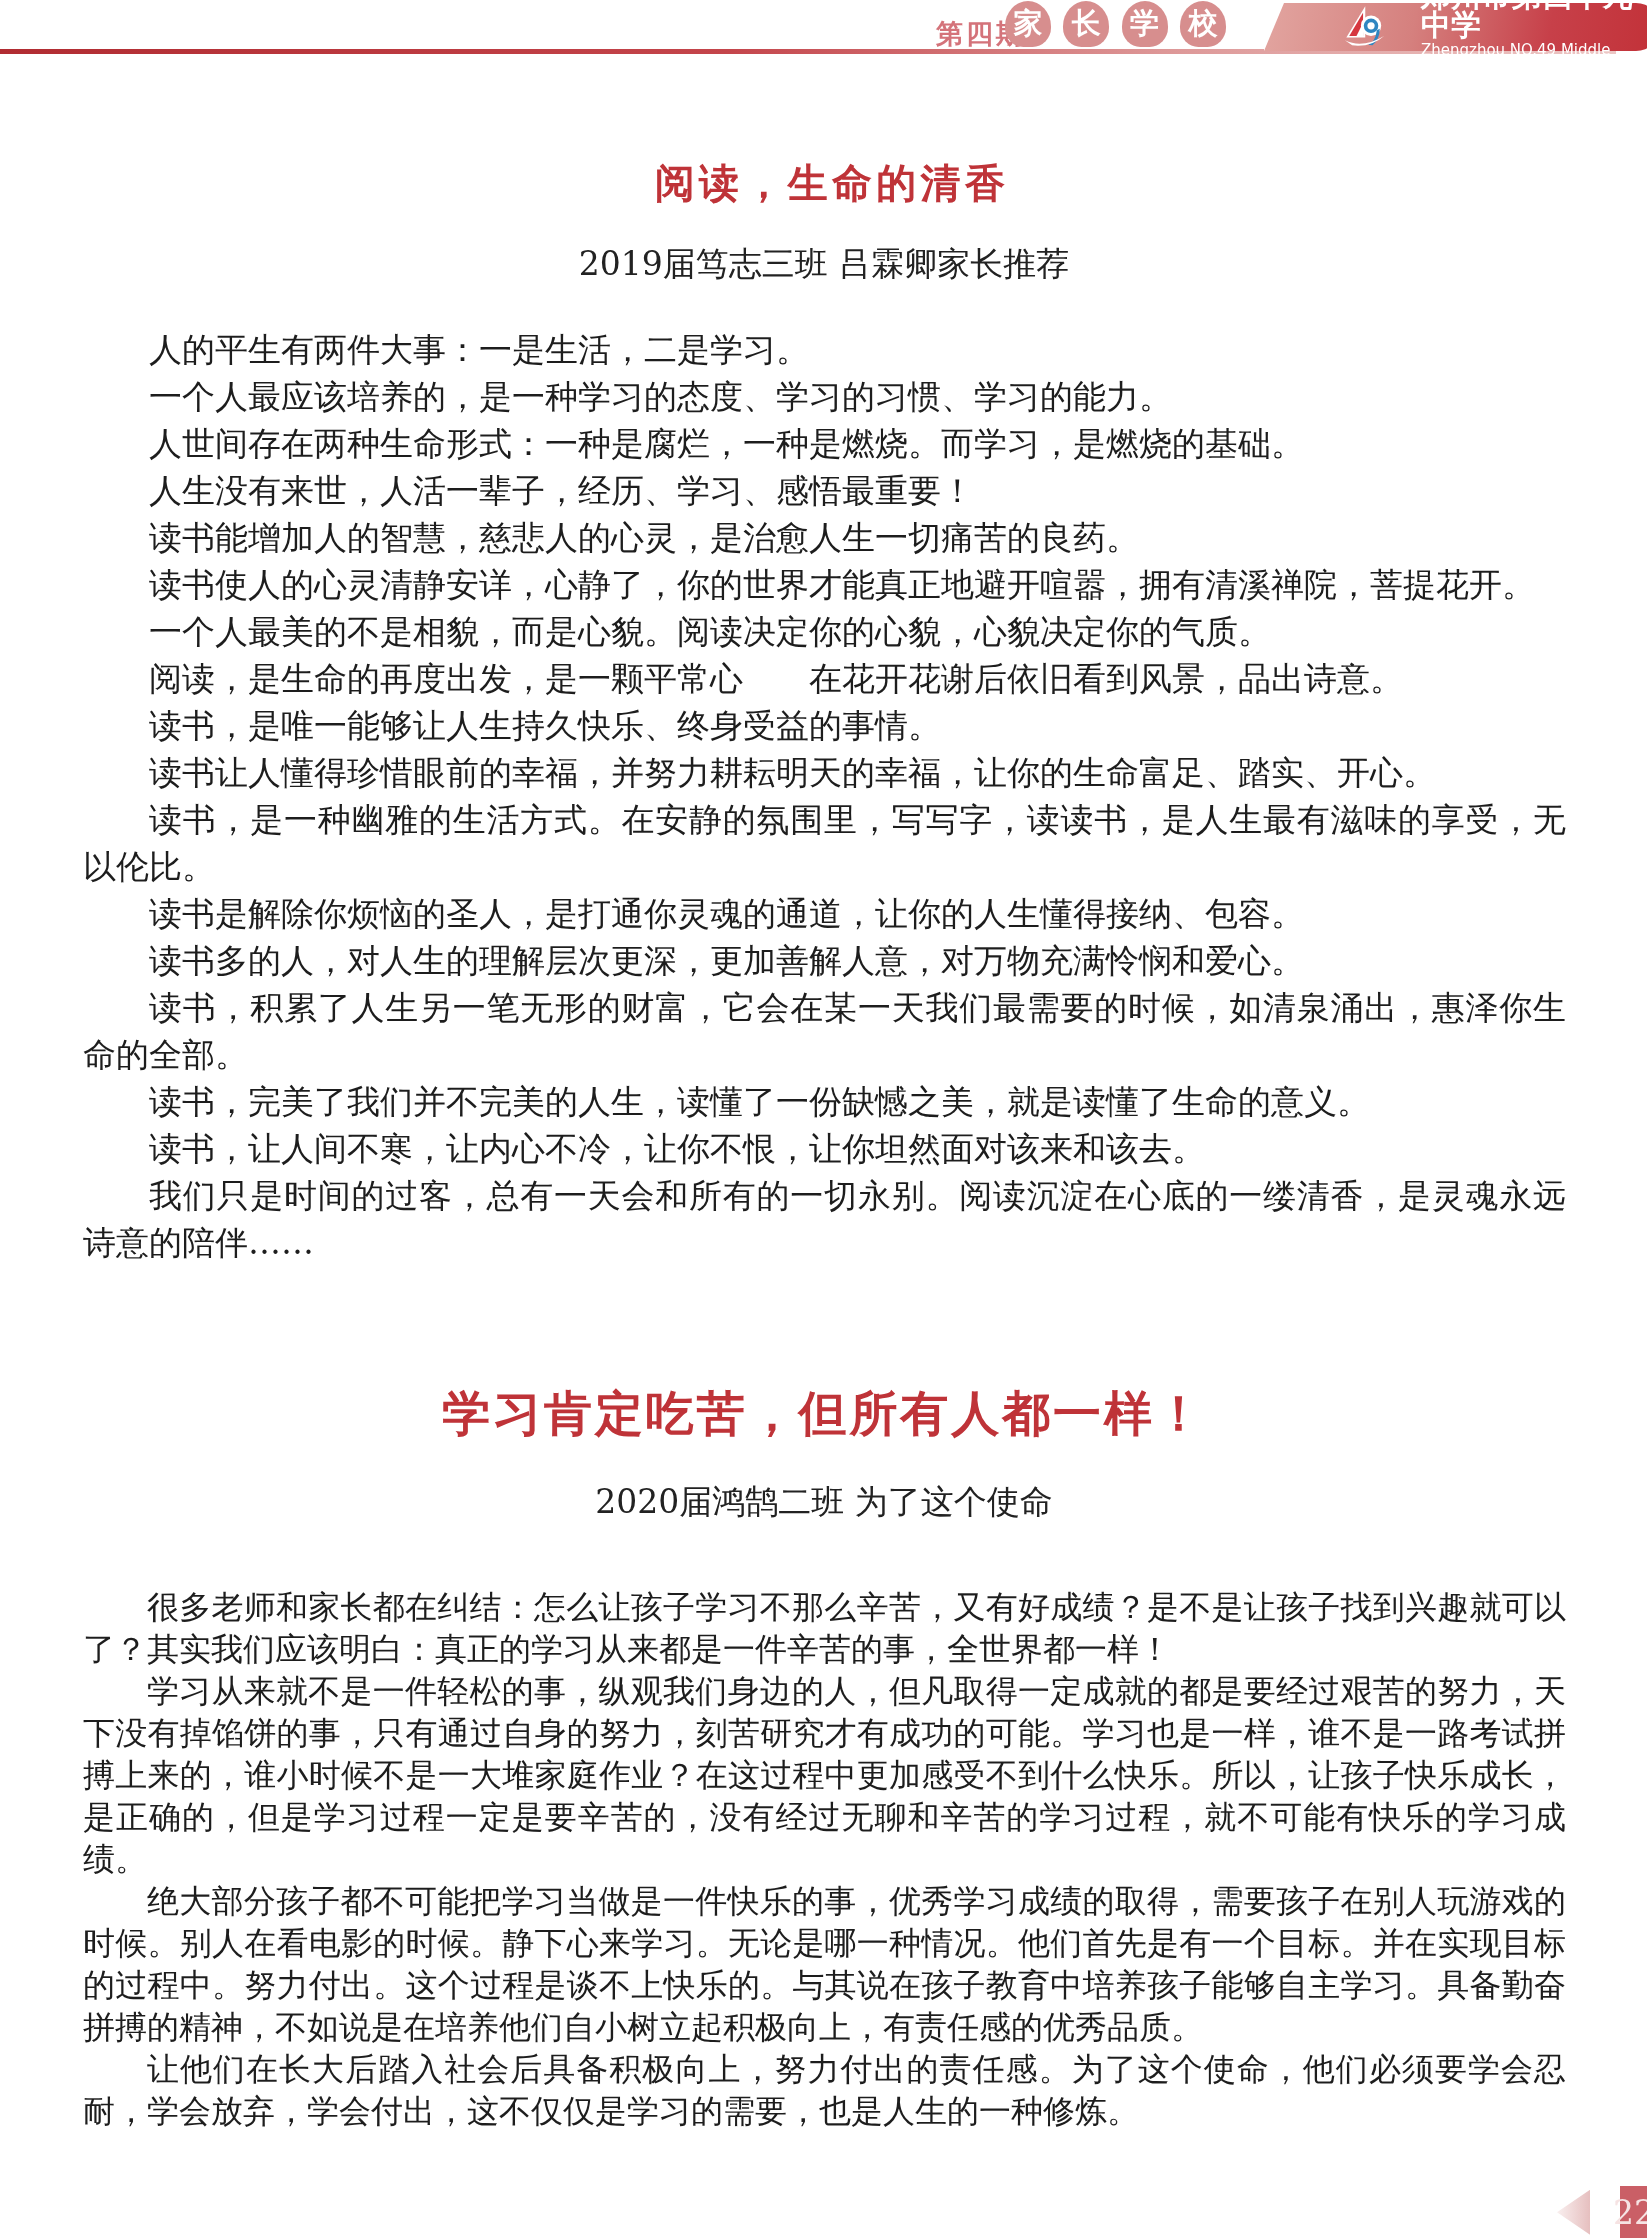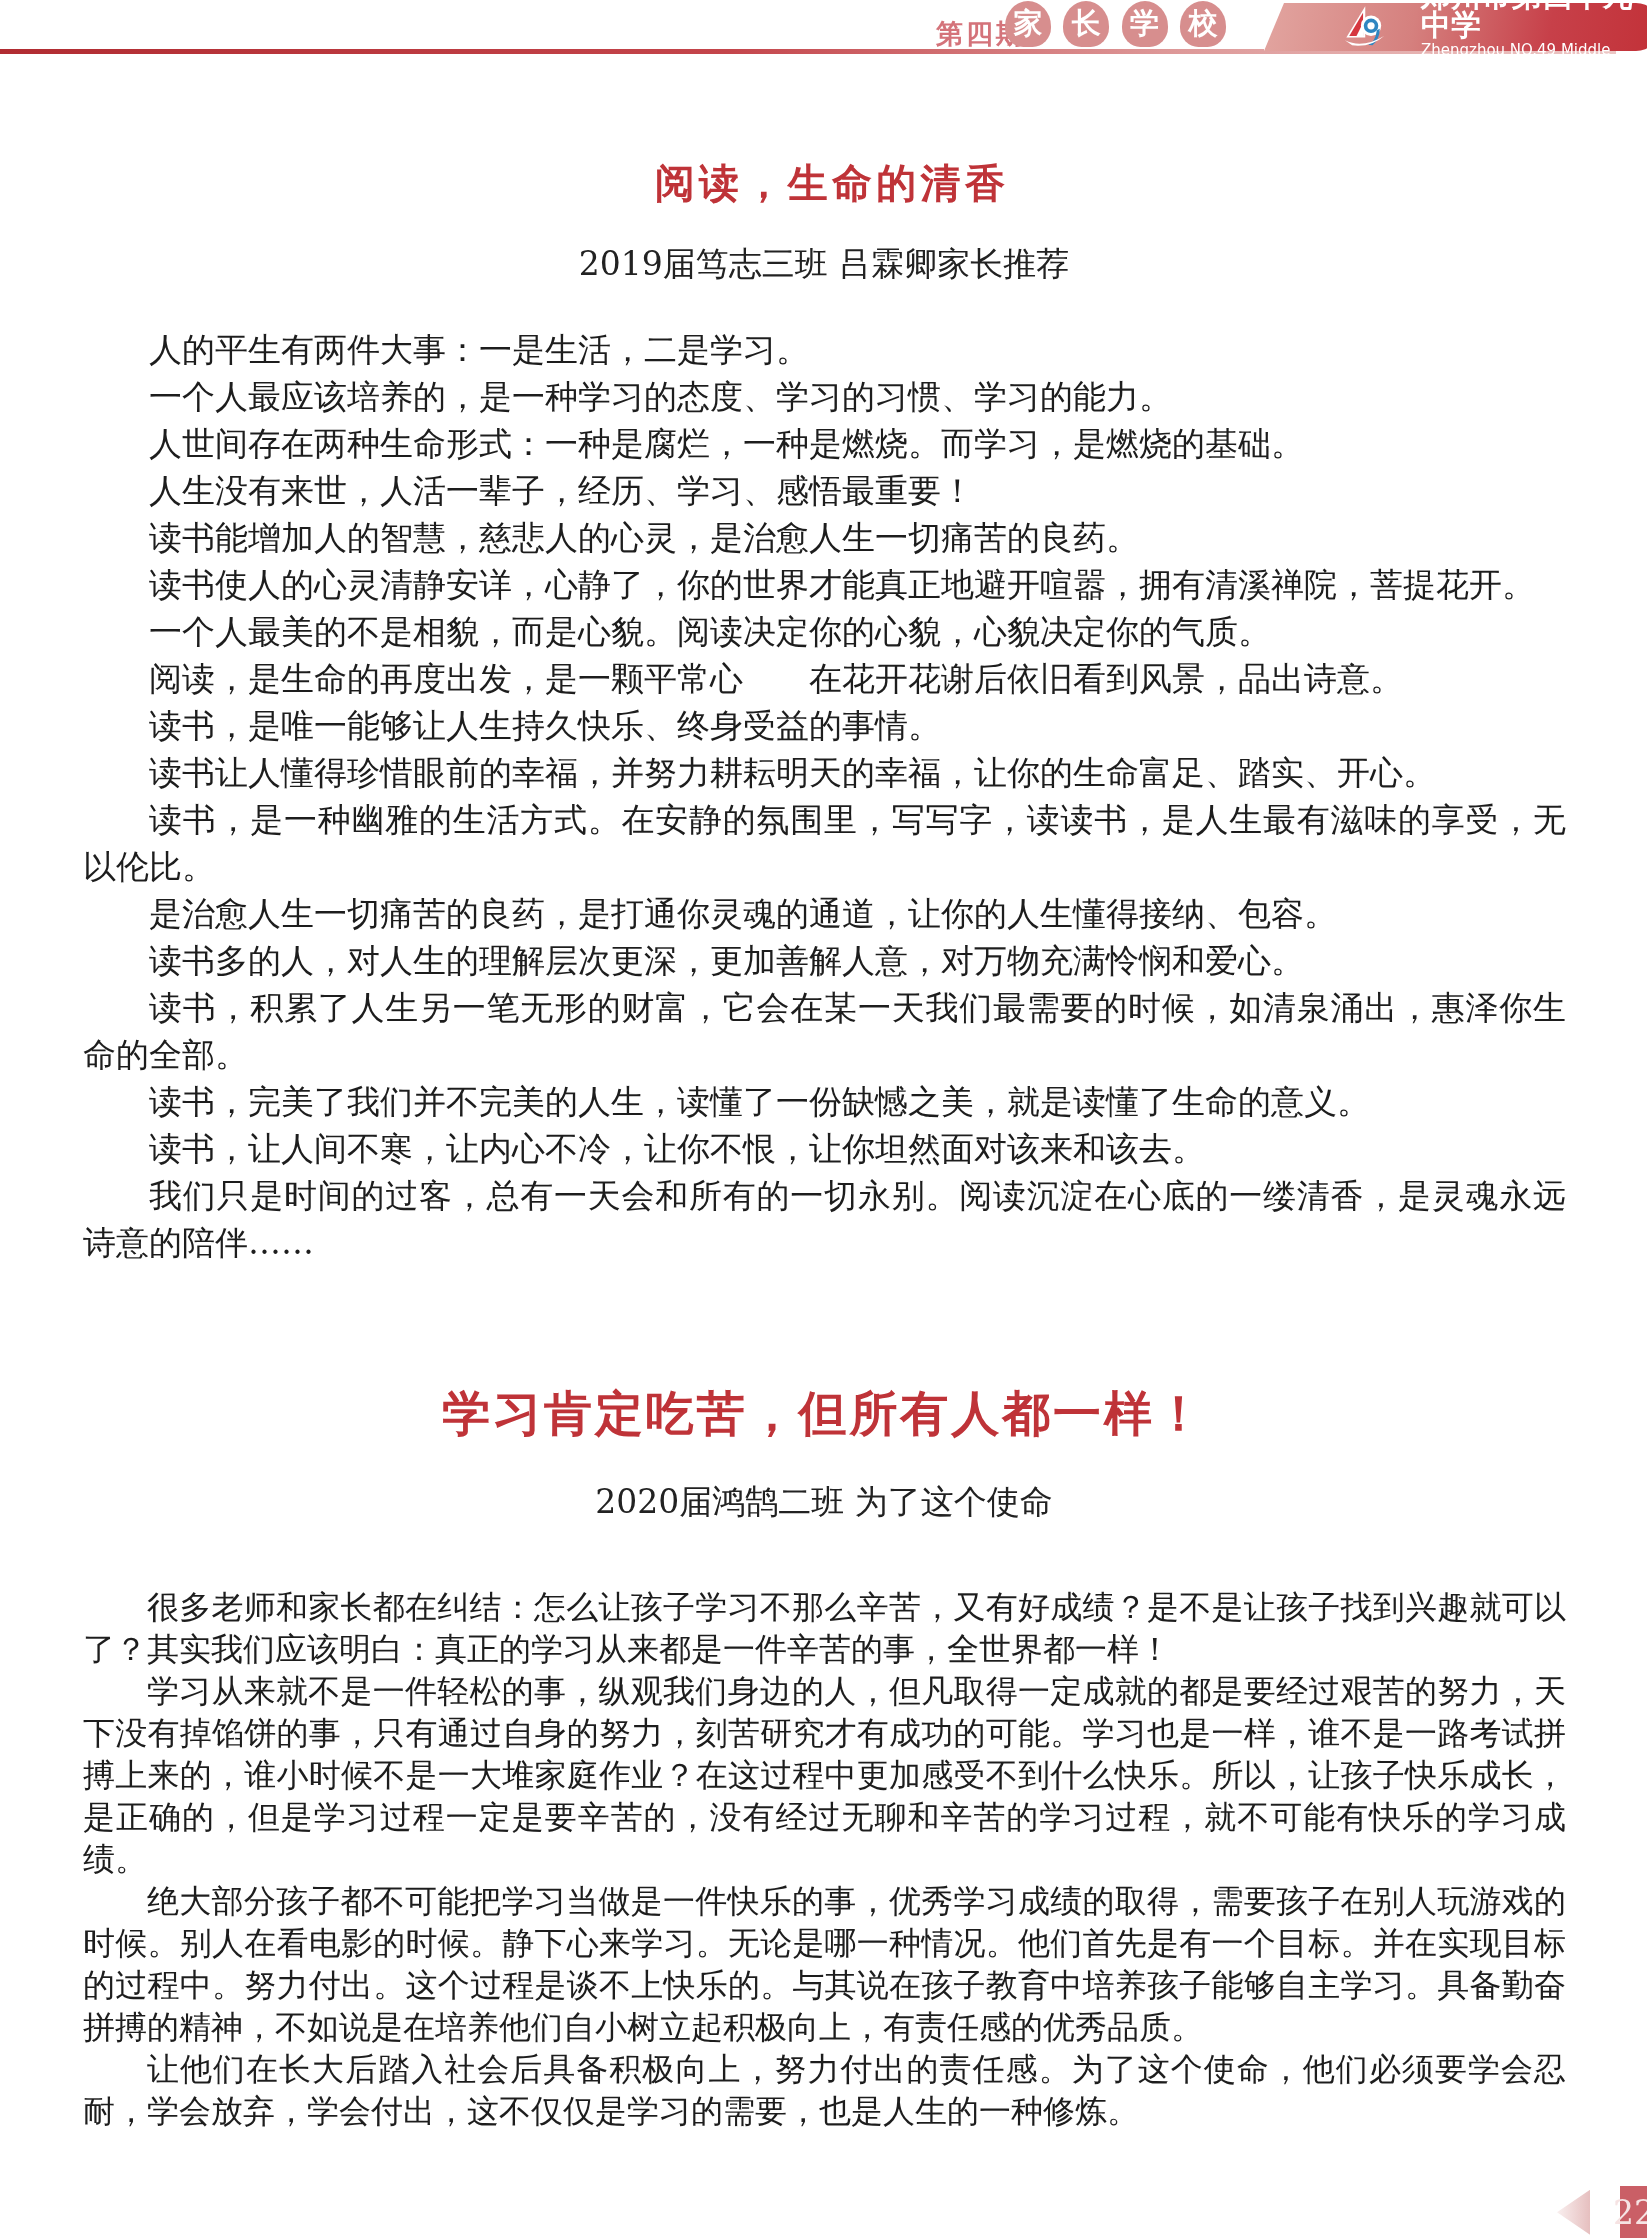--- a/index.html
+++ b/index.html
@@ -105,21 +105,21 @@
   <p>一个人最应该培养的，是一种学习的态度、学习的习惯、学习的能力。</p>
   <p>人世间存在两种生命形式：一种是腐烂，一种是燃烧。而学习，是燃烧的基础。</p>
   <p>人生没有来世，人活一辈子，经历、学习、感悟最重要！</p>
   <p>读书能增加人的智慧，慈悲人的心灵，是治愈人生一切痛苦的良药。</p>
   <p>读书使人的心灵清静安详，心静了，你的世界才能真正地避开喧嚣，拥有清溪禅院，菩提花开。</p>
   <p>一个人最美的不是相貌，而是心貌。阅读决定你的心貌，心貌决定你的气质。</p>
   <p>阅读，是生命的再度出发，是一颗平常心　　在花开花谢后依旧看到风景，品出诗意。</p>
   <p>读书，是唯一能够让人生持久快乐、终身受益的事情。</p>
   <p>读书让人懂得珍惜眼前的幸福，并努力耕耘明天的幸福，让你的生命富足、踏实、开心。</p>
   <p>读书，是一种幽雅的生活方式。在安静的氛围里，写写字，读读书，是人生最有滋味的享受，无以伦比。</p>
-  <p>是治愈人生一切痛苦的良药，是打通你灵魂的通道，让你的人生懂得接纳、包容。</p>
+  <p>读书是解除你烦恼的圣人，是打通你灵魂的通道，让你的人生懂得接纳、包容。</p>
   <p>读书多的人，对人生的理解层次更深，更加善解人意，对万物充满怜悯和爱心。</p>
   <p>读书，积累了人生另一笔无形的财富，它会在某一天我们最需要的时候，如清泉涌出，惠泽你生命的全部。</p>
   <p>读书，完美了我们并不完美的人生，读懂了一份缺憾之美，就是读懂了生命的意义。</p>
   <p>读书，让人间不寒，让内心不冷，让你不恨，让你坦然面对该来和该去。</p>
   <p>我们只是时间的过客，总有一天会和所有的一切永别。阅读沉淀在心底的一缕清香，是灵魂永远诗意的陪伴……</p>
 </div>
 
 <div class="a-title" id="a2-title">学习肯定吃苦，但所有人都一样！</div>
 <div class="a-byline" id="a2-byline">2020届鸿鹄二班 为了这个使命</div>
 

